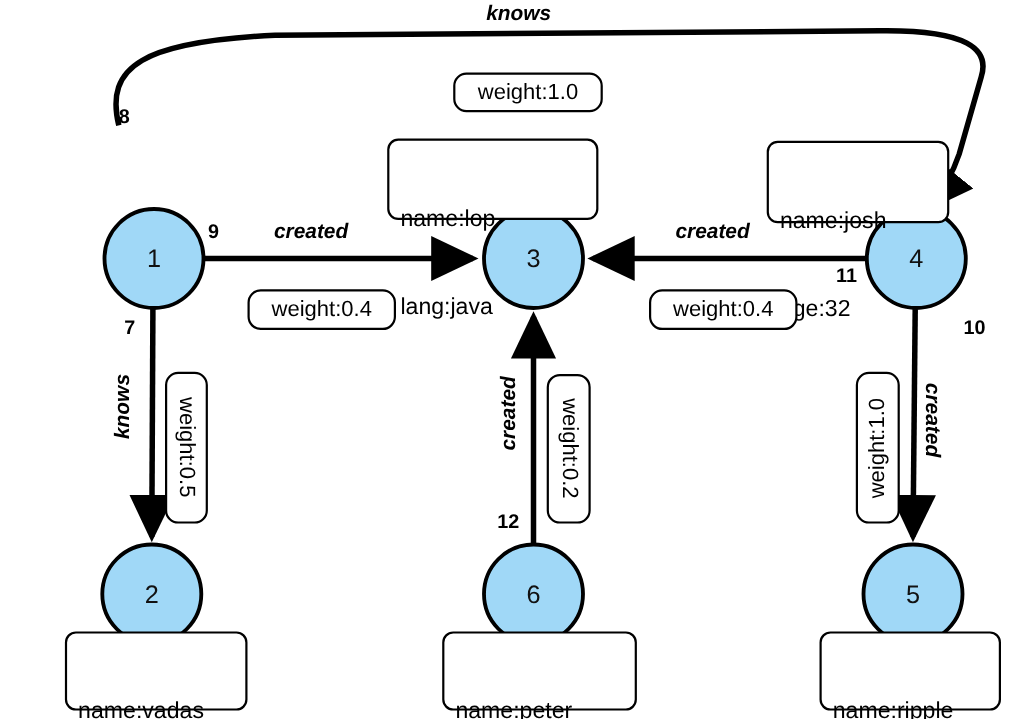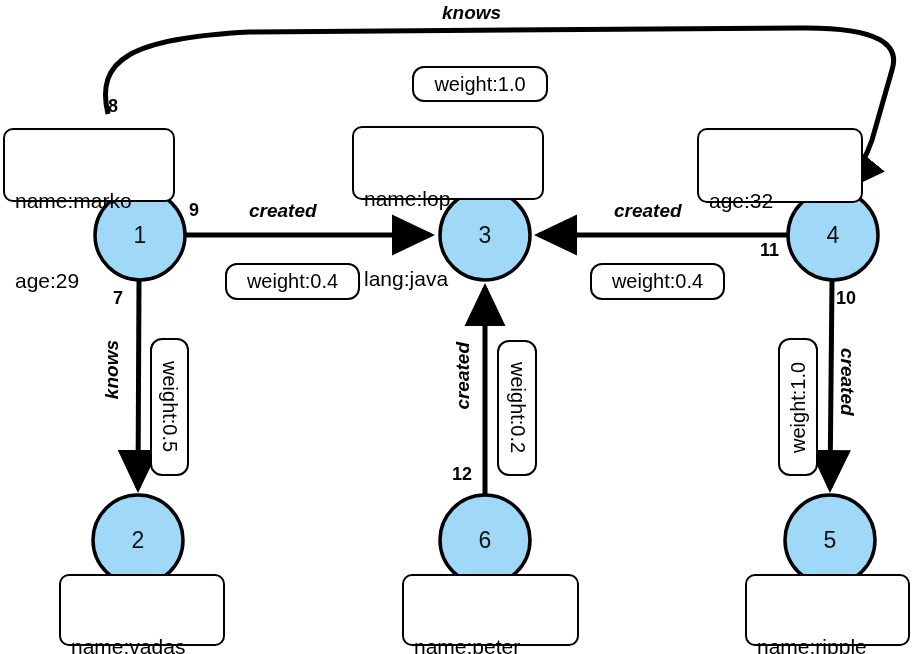--- a/index.html
+++ b/index.html
@@ -101,33 +101,30 @@
     <circle cx="830" cy="540" r="45" fill="#a0d8f7" stroke="#000" stroke-width="3.5"></circle>
   </svg>
 
   <div class="node-label" style="left:120px;top:222px;width:40px;">1</div>
   <div class="node-label" style="left:118px;top:527px;width:40px;">2</div>
   <div class="node-label" style="left:465px;top:222px;width:40px;">3</div>
   <div class="node-label" style="left:813px;top:222px;width:40px;">4</div>
   <div class="node-label" style="left:810px;top:527px;width:40px;">5</div>
   <div class="node-label" style="left:465px;top:527px;width:40px;">6</div>
 
-  <div class="prop-box" style="left:3px;top:128px;width:172px;height:74px;">
-    <span class="ln">name:marko</span>
-    <span class="ln">age:29</span>
-  </div>
   <div class="prop-box" style="left:59px;top:574px;width:166px;height:72px;">
     <span class="ln">name:vadas</span>
     
   </div>
   <div class="prop-box" style="left:352px;top:126px;width:192px;height:74px;">
     <span class="ln">name:lop</span>
     <span class="ln">lang:java</span>
   </div>
   <div class="prop-box" style="left:697px;top:128px;width:166px;height:75px;">
+    <span class="ln">name:josh</span>
     <span class="ln">age:32</span>
   </div>
   <div class="prop-box" style="left:745px;top:574px;width:165px;height:72px;">
     <span class="ln">name:ripple</span>
     
   </div>
   <div class="prop-box" style="left:402px;top:574px;width:177px;height:72px;">
     <span class="ln">name:peter</span>
     
   </div>
@@ -145,17 +142,17 @@
   <div class="eid" style="left:760px;top:240px;">11</div>
 
   <div class="eid" style="left:113px;top:288px;">7</div>
   <div class="edge-label vert" style="left:101px;top:340px;">knows</div>
   <div class="wt-box vert" style="left:150px;top:318px;width:39px;height:138px;">weight:0.5</div>
 
   <div class="eid" style="left:452px;top:464px;">12</div>
   <div class="edge-label vert" style="left:452px;top:342px;">created</div>
   <div class="wt-box vert" style="left:497px;top:320px;width:40px;height:136px;">weight:0.2</div>
 
-  <div class="eid" style="left:836px;top:288px;">10</div>
+  <div class="eid" style="left:876px;top:288px;">10</div>
   <div class="edge-label vert-d" style="left:836px;top:348px;">created</div>
   <div class="wt-box vert flip" style="left:778px;top:318px;width:40px;height:138px;">weight:1.0</div>
 
 </div>
 
 </body></html>

